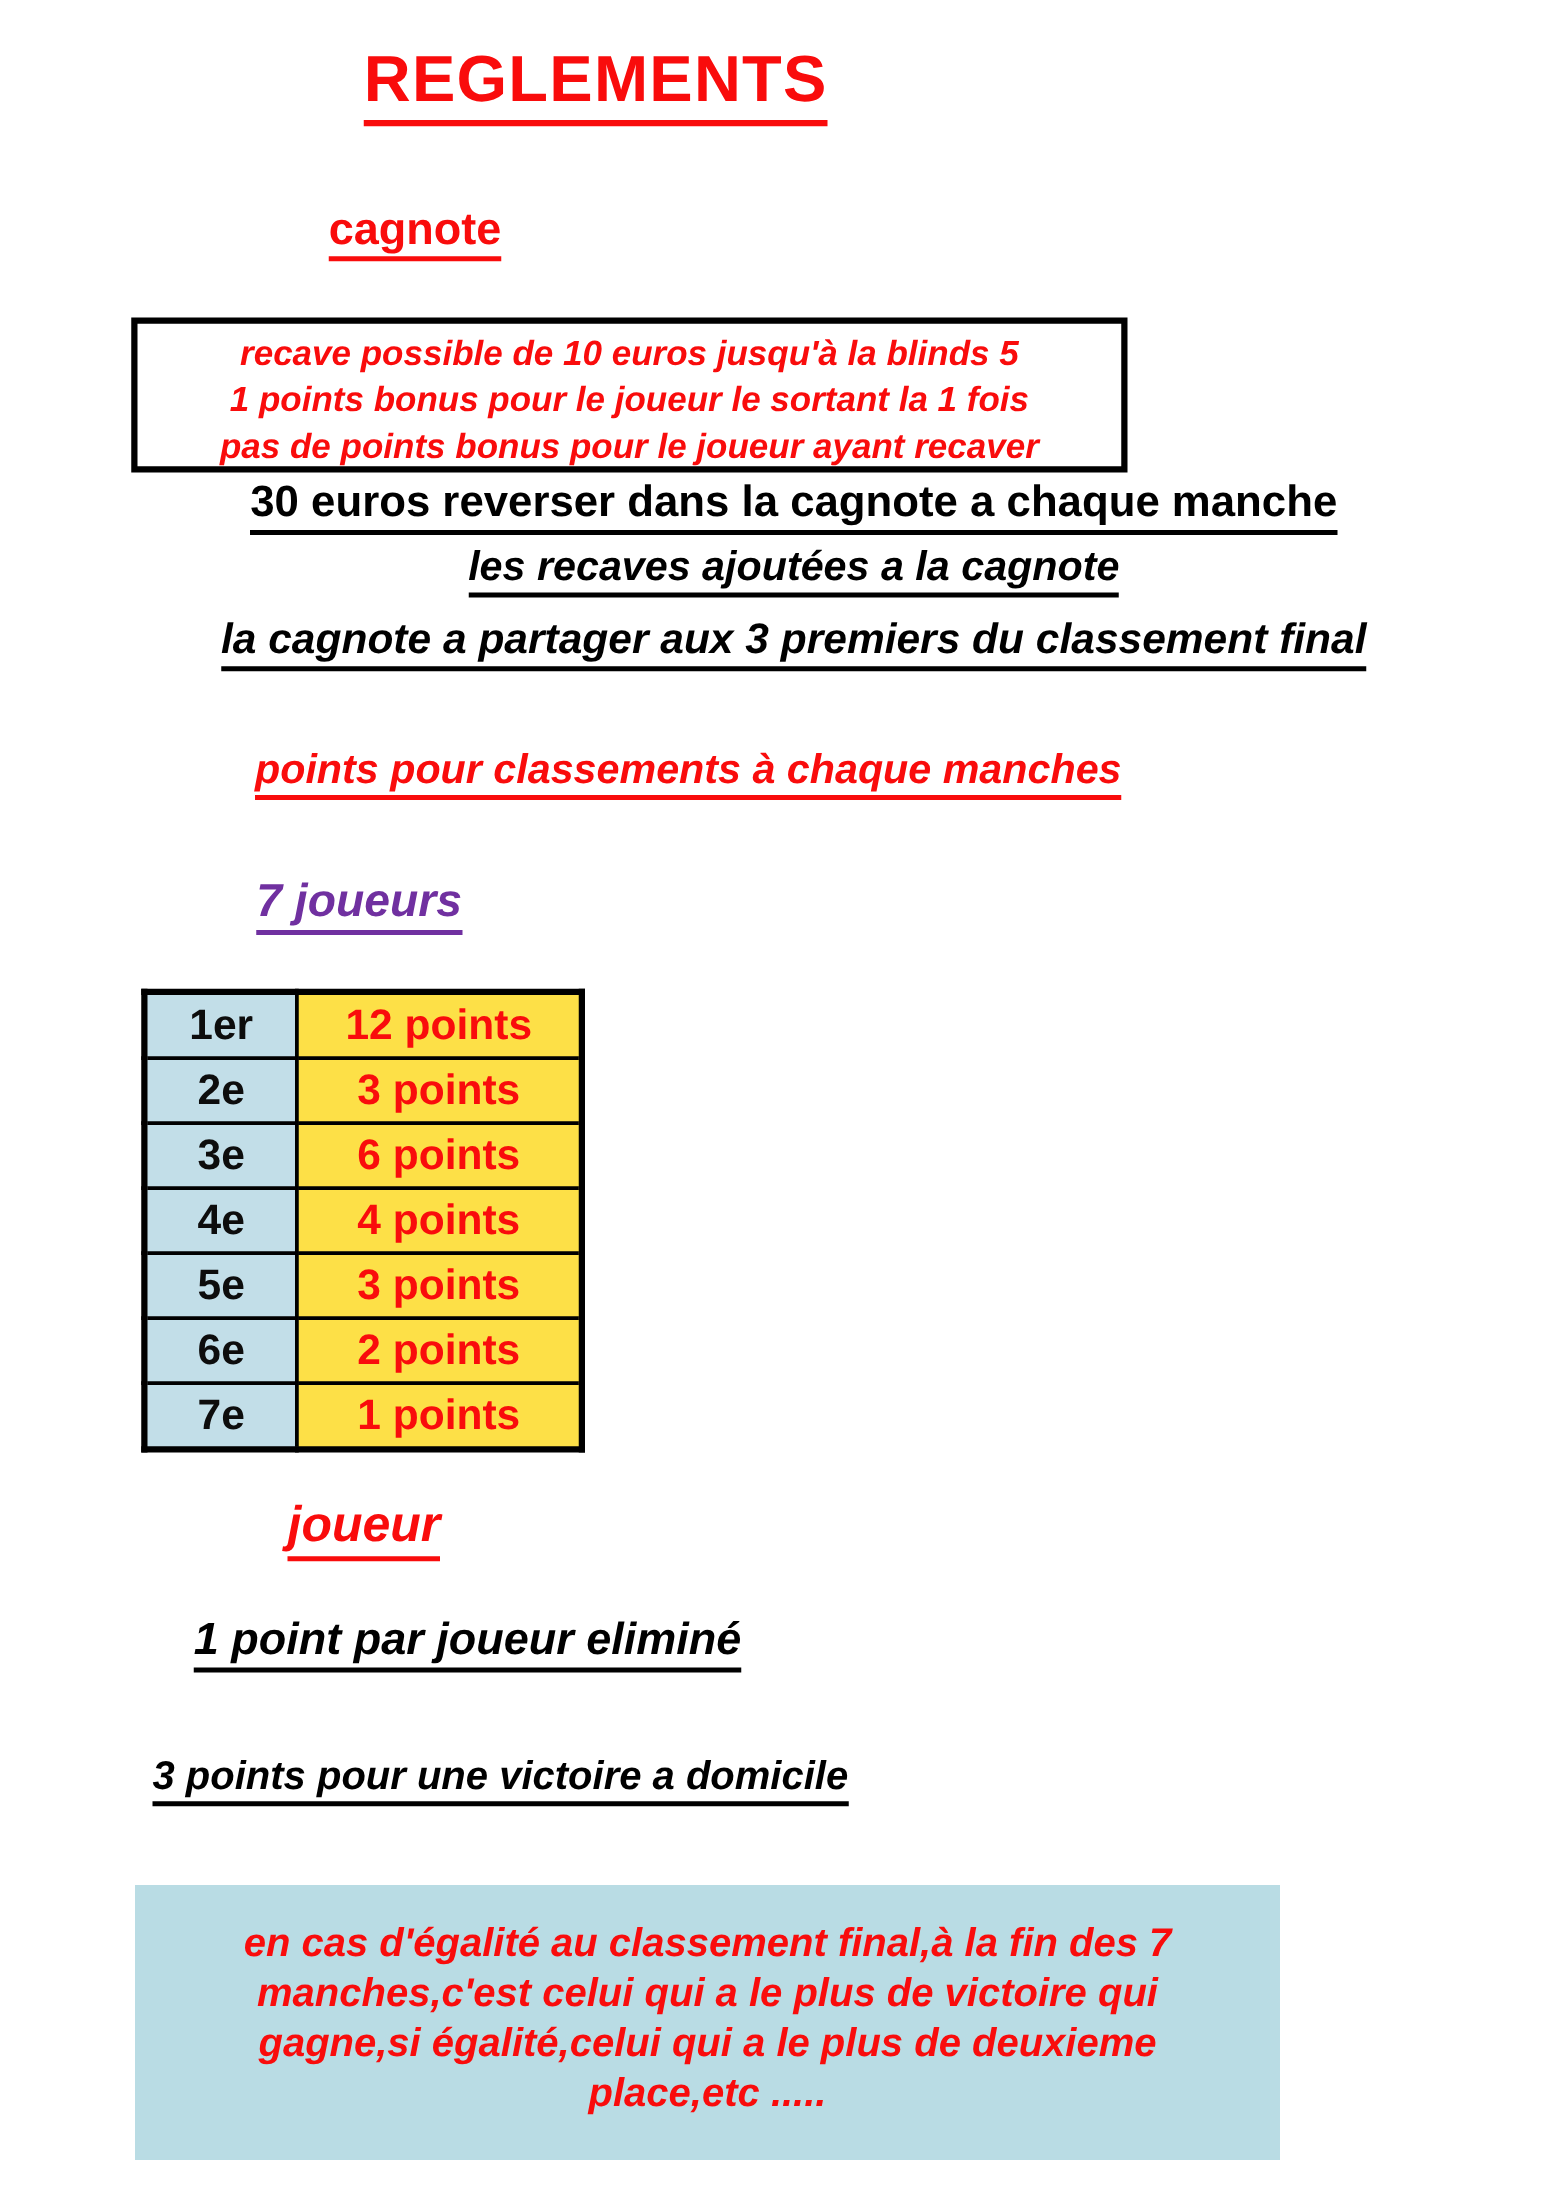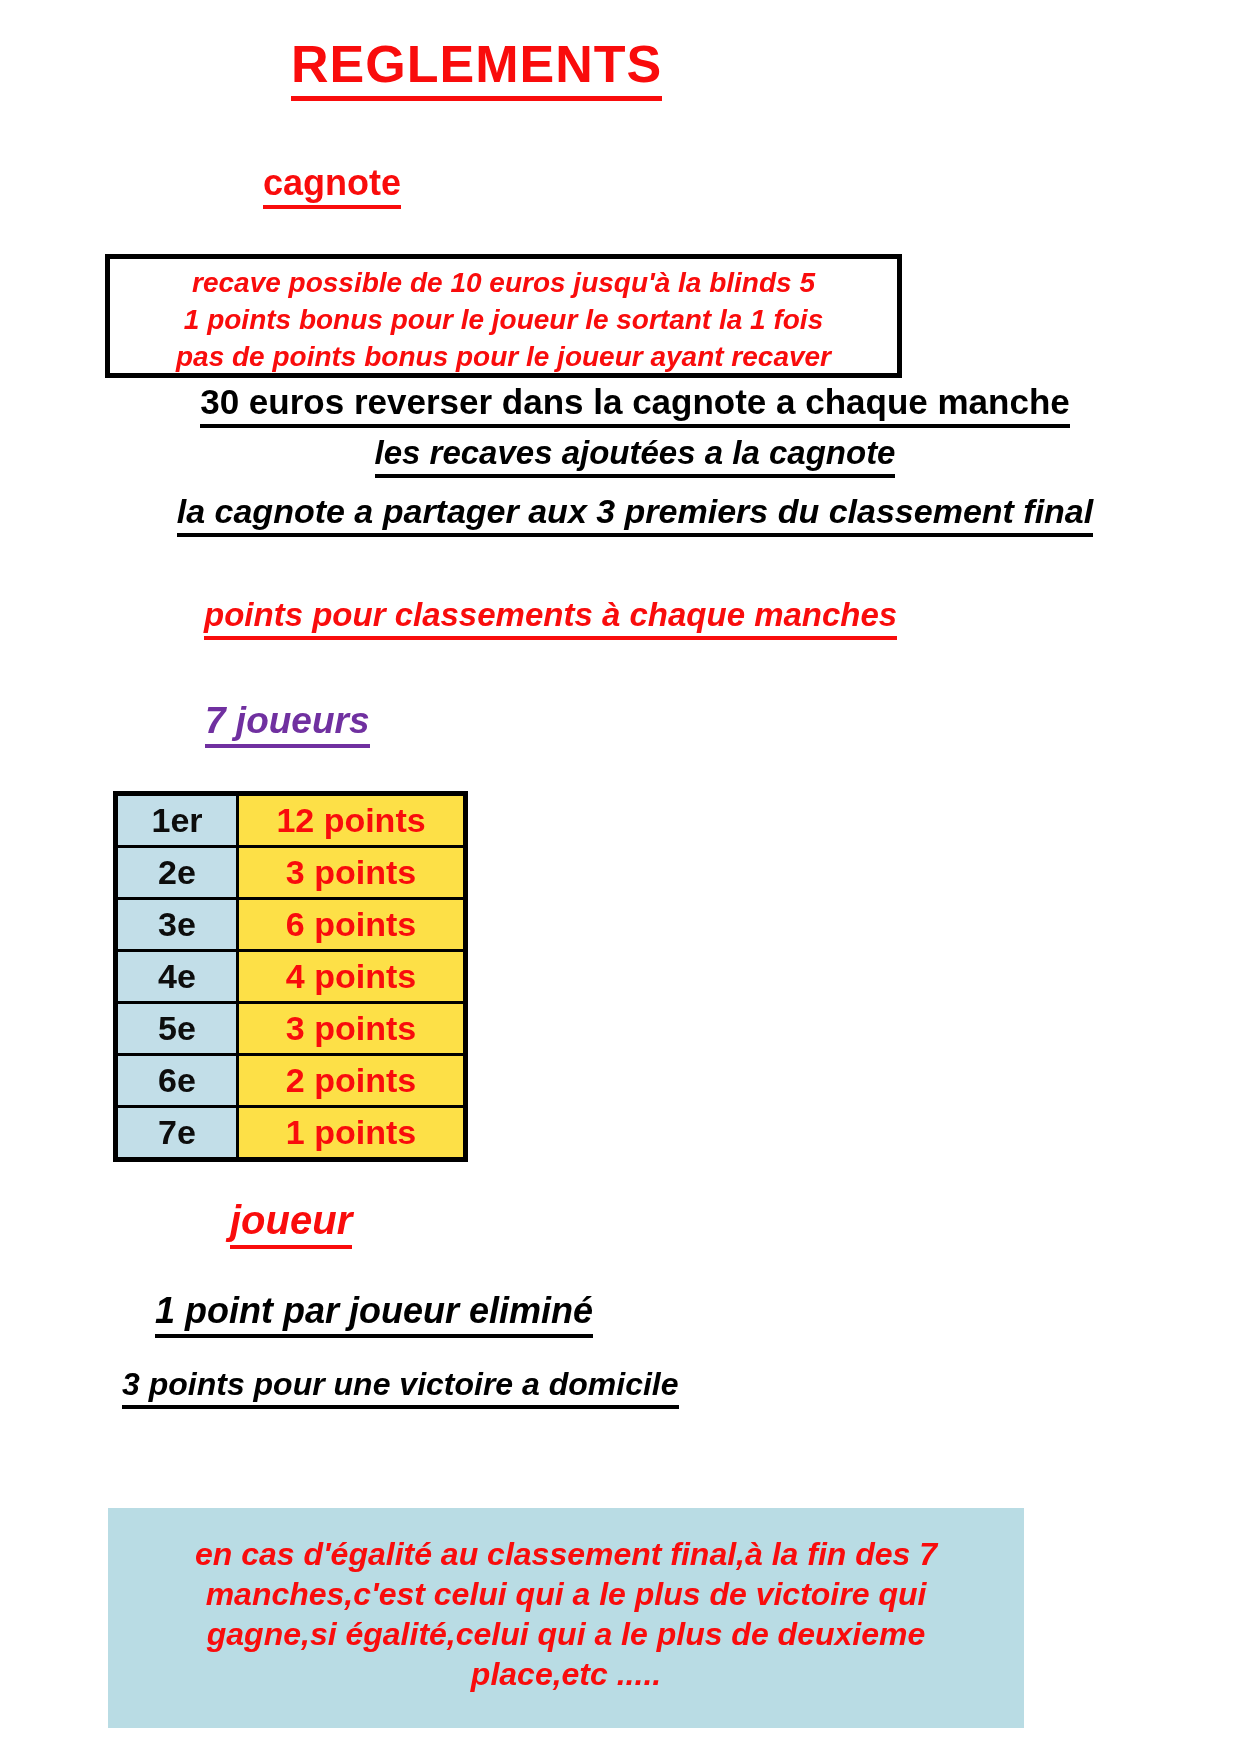--- a/index.html
+++ b/index.html
@@ -119,21 +119,21 @@
   
   .bonus-rule-1{
     left:122px; top:1290px;
     font-size:36px;
     font-style:italic;
     border-bottom:4px solid #000;
     padding-bottom:2px;
     margin-left:33px;
   }
   .bonus-rule-2{
-    left:122px; top:1366px;
+    left:122px; top:1402px;
     font-size:32px;
     font-style:italic;
     border-bottom:4px solid #000;
     padding-bottom:2px;
   }
 
   
   .note-box{
     left:108px; top:1508px;
     width:916px; height:220px;

